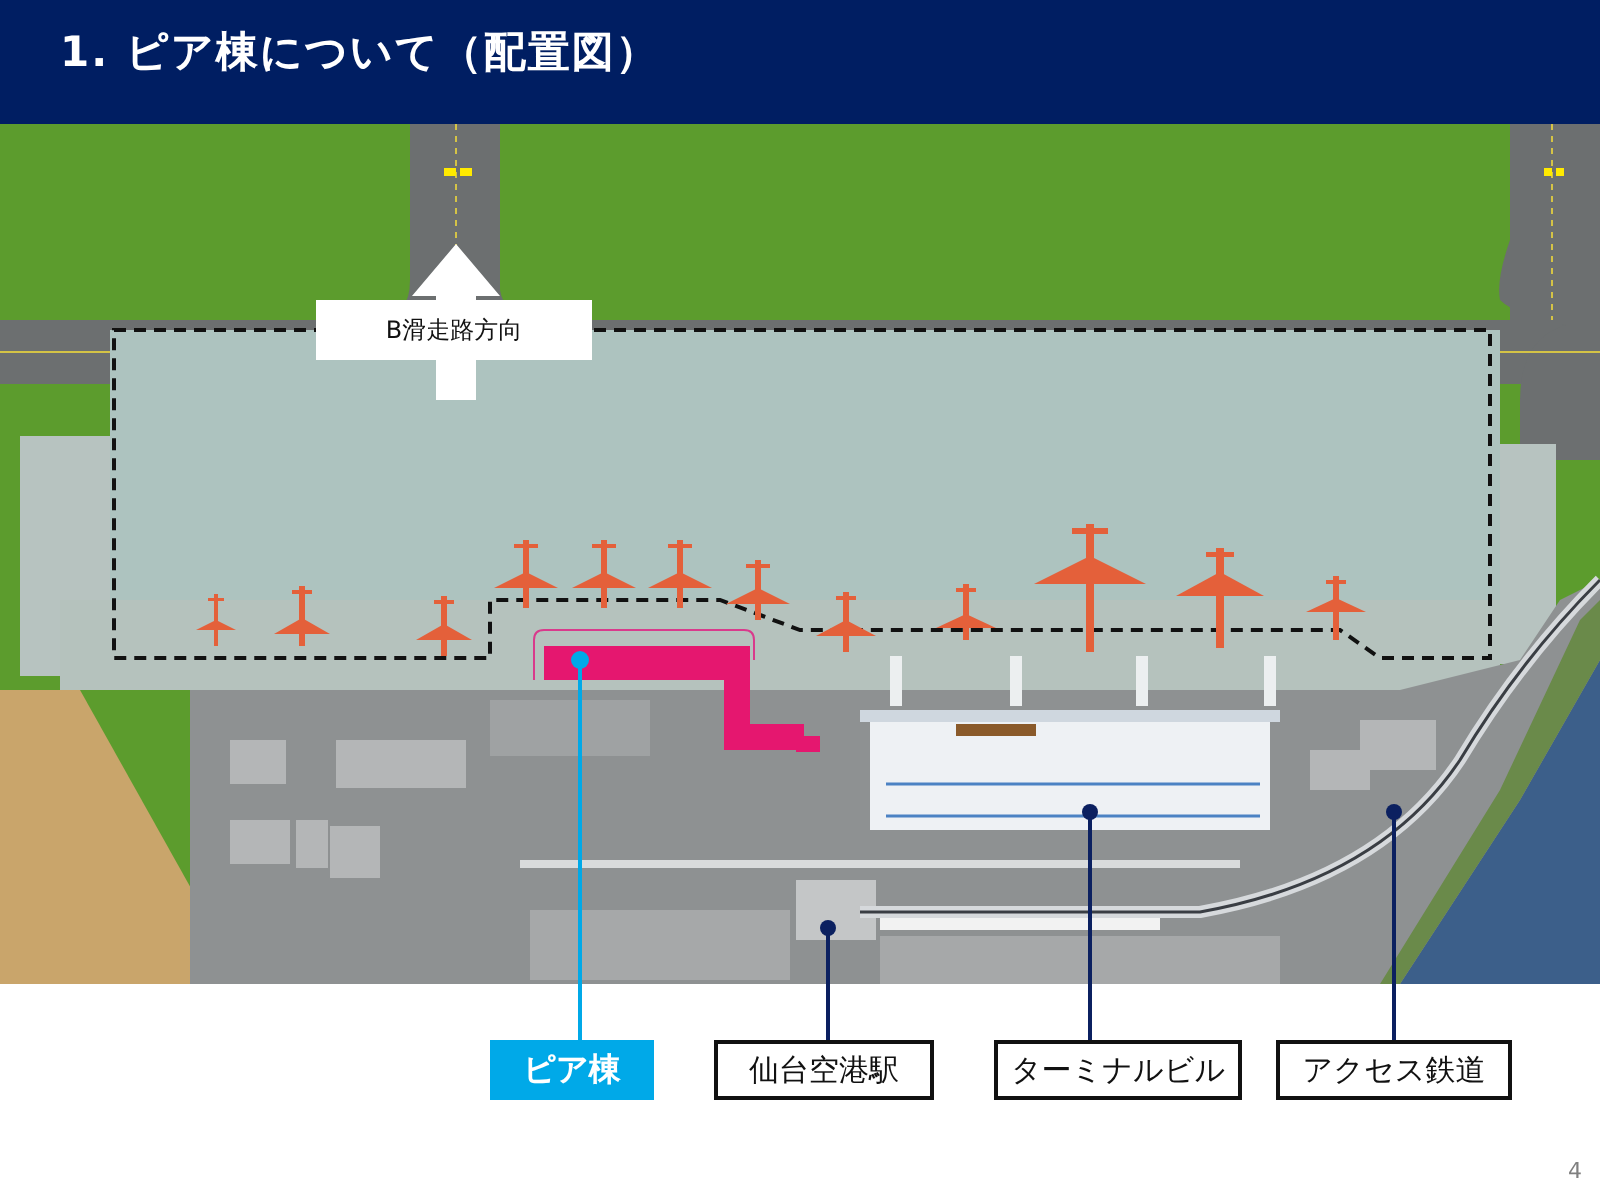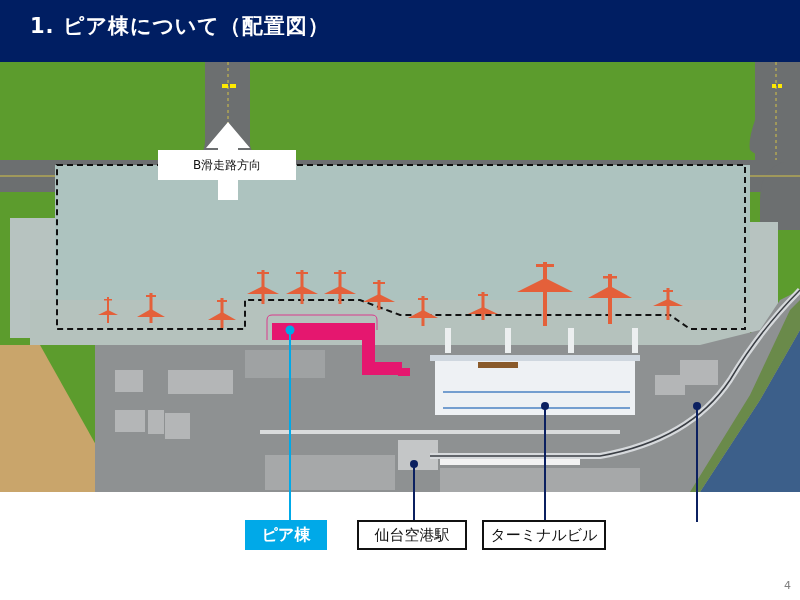--- a/index.html
+++ b/index.html
@@ -172,16 +172,17 @@
 
 <div class="labels">
   <svg width="800" height="40" style="position:absolute;left:0;top:0">
     <line x1="290" y1="0" x2="290" y2="30" stroke="#00a9e8" stroke-width="2"></line>
     <line x1="414" y1="0" x2="414" y2="30" stroke="#0b2060" stroke-width="2"></line>
     <line x1="545" y1="0" x2="545" y2="30" stroke="#0b2060" stroke-width="2"></line>
     <line x1="697" y1="0" x2="697" y2="30" stroke="#0b2060" stroke-width="2"></line>
   </svg>
   <div class="lbl pier" style="left:245px;width:82px;">ピア棟</div>
   <div class="lbl outline" style="left:357px;width:110px;">仙台空港駅</div>
-  <div class="lbl outline" style="left:482px;width:124px;text-align:center;">ターミナルビル</div>
+  <div class="lbl outline" style="left:497px;width:124px;text-align:center;">ターミナルビル</div>
+  <div class="lbl outline" style="left:638px;width:118px;">アクセス鉄道</div>
 </div>
 
 <div class="pagenum">4</div>
 
 </body></html>

